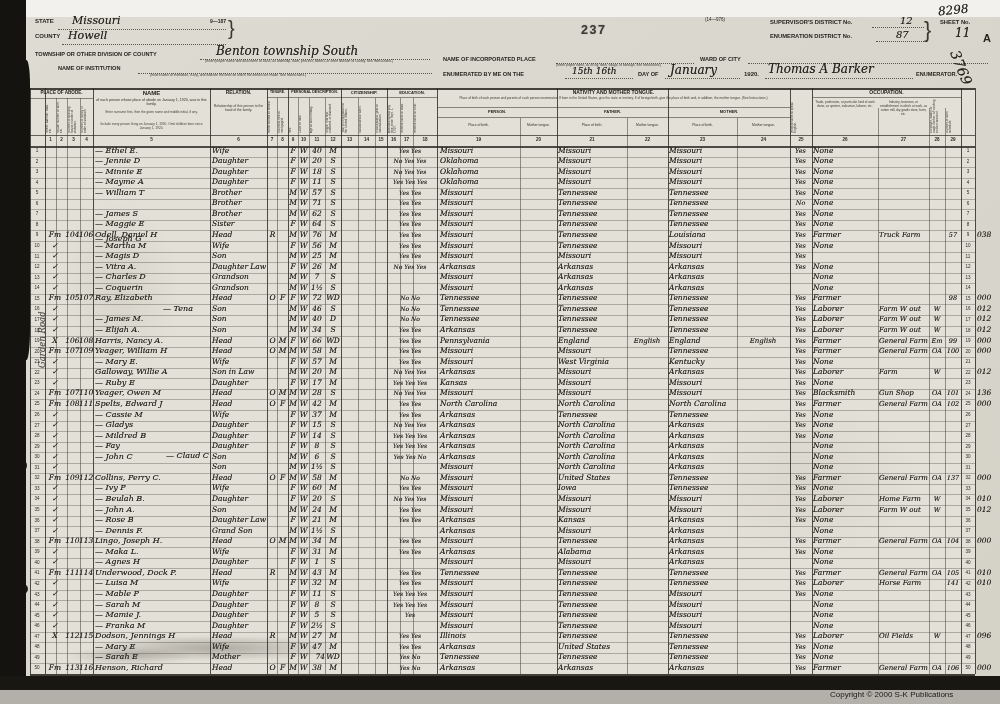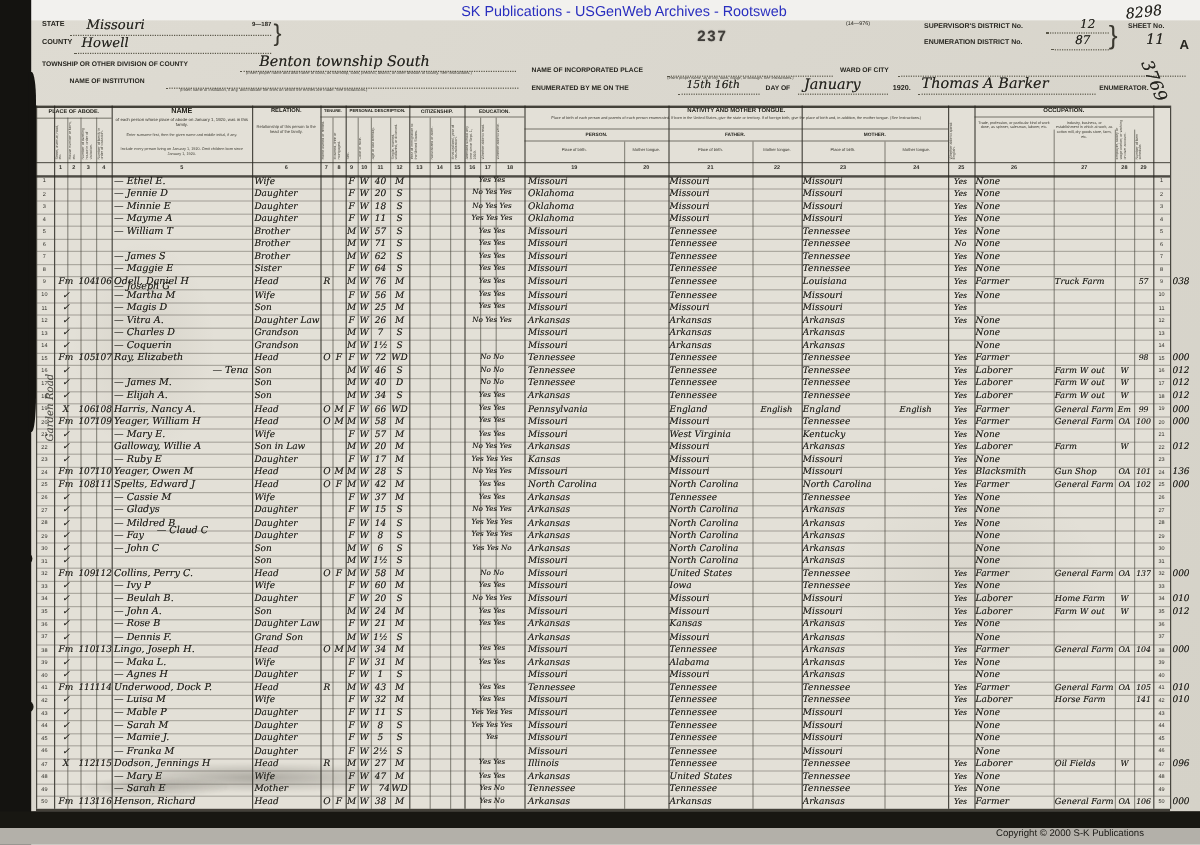--- a/index.html
+++ b/index.html
@@ -13,21 +13,20 @@
   .tiny{color:#3c3a32;line-height:1.15;}
   .vert{writing-mode:vertical-rl;transform:rotate(180deg);font-size:3.1px;color:#45433a;
         overflow:hidden;line-height:1.05;}
   .stain{position:absolute;border-radius:50%;pointer-events:none;}
 </style>
 </head>
 <body>
 <div id="page">
 
 <div class="abs" style="left:0;top:0;width:1000px;height:17px;background:#f2f1ee;"></div>
-<div class="abs print" style="left:370px;top:2px;width:300px;text-align:center;font-size:12px;color:#2a2fbf;">SK Publications - USGenWeb Archives - Rootsweb</div>
 
 <div class="abs" style="left:24px;top:17px;width:976px;height:660px;
             background:linear-gradient(135deg,#dedbd2 0%,#dad7ce 40%,#d5d2c8 100%);"></div>
 <div class="abs" style="left:30px;top:88px;width:945px;height:586px;background:#e3e0d7;"></div>
 
 <div class="stain" style="left:60px;top:200px;width:120px;height:180px;background:radial-gradient(ellipse at center,rgba(110,104,88,.10),transparent 70%);"></div>
 <div class="stain" style="left:700px;top:400px;width:220px;height:160px;background:radial-gradient(ellipse at center,rgba(110,104,88,.08),transparent 70%);"></div>
 <div class="stain" style="left:95px;top:636px;width:240px;height:24px;border-radius:40%;background:radial-gradient(ellipse at center,rgba(35,32,27,.28),transparent 75%);filter:blur(1px);"></div>
 <div class="stain" style="left:70px;top:648px;width:120px;height:16px;border-radius:40%;background:radial-gradient(ellipse at center,rgba(35,32,27,.22),transparent 75%);filter:blur(1px);"></div>
 <div class="stain" style="left:12px;top:224px;width:13px;height:13px;background:#181712;"></div>
@@ -480,21 +479,21 @@
       <div class=" abs hw" style="left: 440px; top: 292.34px; width: 78px; font-size: 7.5px; line-height: 12.56px; text-align: left;">Tennessee</div>
       <div class=" abs hw" style="left: 558px; top: 292.34px; width: 68px; font-size: 7.5px; line-height: 12.56px; text-align: left;">Tennessee</div>
       <div class=" abs hw" style="left: 669px; top: 292.34px; width: 67px; font-size: 7.5px; line-height: 12.56px; text-align: left;">Tennessee</div>
       <div class=" abs hw" style="left: 790px; top: 292.34px; width: 21px; font-size: 6.5px; line-height: 12.56px; text-align: center;">Yes</div>
       <div class=" abs hw" style="left: 813px; top: 292.34px; width: 64px; font-size: 7.5px; line-height: 12.56px; text-align: left;">Farmer</div>
       <div class=" abs hw" style="left: 945px; top: 292.34px; width: 16px; font-size: 6.5px; line-height: 12.56px; text-align: center;">98</div>
       <div class=" abs hw" style="left: 977px; top: 292.34px; width: 22px; font-size: 7.5px; line-height: 12.56px; text-align: left;">000</div>
       <div class=" abs" style="left: 30px; top: 304.4px; width: 14px; font-size: 4.6px; text-align: center; line-height: 10.56px; color: rgb(44, 43, 37); font-family: &quot;Liberation Sans&quot;, sans-serif;">16</div>
       <div class=" abs" style="left: 961px; top: 304.4px; width: 14px; font-size: 4.6px; text-align: center; line-height: 10.56px; color: rgb(44, 43, 37); font-family: &quot;Liberation Sans&quot;, sans-serif;">16</div>
       <div class=" abs hw" style="left: 44px; top: 302.9px; width: 22px; font-size: 7.5px; line-height: 12.56px; text-align: center;">✓</div>
-      <div class=" abs hw" style="left: 95px; top: 302.9px; width: 98px; font-size: 8px; line-height: 12.56px; text-align: center; padding-left: 48px;">— Tena</div>
+      <div class=" abs hw" style="left: 95px; top: 302.9px; width: 98px; font-size: 8px; line-height: 12.56px; text-align: right;">— Tena</div>
       <div class=" abs hw" style="left: 212px; top: 302.9px; width: 54px; font-size: 7.5px; line-height: 12.56px; text-align: left;">Son</div>
       <div class=" abs hw" style="left: 288px; top: 302.9px; width: 10px; font-size: 7.5px; line-height: 12.56px; text-align: center;">M</div>
       <div class=" abs hw" style="left: 298px; top: 302.9px; width: 11px; font-size: 7.5px; line-height: 12.56px; text-align: center;">W</div>
       <div class=" abs hw" style="left: 309px; top: 302.9px; width: 16px; font-size: 7.5px; line-height: 12.56px; text-align: center;">46</div>
       <div class=" abs hw" style="left: 325px; top: 302.9px; width: 16px; font-size: 7.5px; line-height: 12.56px; text-align: center;">S</div>
       <div class=" abs hw" style="left: 383px; top: 302.9px; width: 54px; font-size: 6px; line-height: 12.56px; text-align: center;">No No</div>
       <div class=" abs hw" style="left: 440px; top: 302.9px; width: 78px; font-size: 7.5px; line-height: 12.56px; text-align: left;">Tennessee</div>
       <div class=" abs hw" style="left: 558px; top: 302.9px; width: 68px; font-size: 7.5px; line-height: 12.56px; text-align: left;">Tennessee</div>
       <div class=" abs hw" style="left: 669px; top: 302.9px; width: 67px; font-size: 7.5px; line-height: 12.56px; text-align: left;">Tennessee</div>
       <div class=" abs hw" style="left: 790px; top: 302.9px; width: 21px; font-size: 6.5px; line-height: 12.56px; text-align: center;">Yes</div>
@@ -749,21 +748,21 @@
       <div class=" abs hw" style="left: 309px; top: 450.74px; width: 16px; font-size: 7.5px; line-height: 12.56px; text-align: center;">6</div>
       <div class=" abs hw" style="left: 325px; top: 450.74px; width: 16px; font-size: 7.5px; line-height: 12.56px; text-align: center;">S</div>
       <div class=" abs hw" style="left: 383px; top: 450.74px; width: 54px; font-size: 6px; line-height: 12.56px; text-align: center;">Yes Yes No</div>
       <div class=" abs hw" style="left: 440px; top: 450.74px; width: 78px; font-size: 7.5px; line-height: 12.56px; text-align: left;">Arkansas</div>
       <div class=" abs hw" style="left: 558px; top: 450.74px; width: 68px; font-size: 7.5px; line-height: 12.56px; text-align: left;">North Carolina</div>
       <div class=" abs hw" style="left: 669px; top: 450.74px; width: 67px; font-size: 7.5px; line-height: 12.56px; text-align: left;">Arkansas</div>
       <div class=" abs hw" style="left: 813px; top: 450.74px; width: 64px; font-size: 7.5px; line-height: 12.56px; text-align: left;">None</div>
       <div class=" abs" style="left: 30px; top: 462.8px; width: 14px; font-size: 4.6px; text-align: center; line-height: 10.56px; color: rgb(44, 43, 37); font-family: &quot;Liberation Sans&quot;, sans-serif;">31</div>
       <div class=" abs" style="left: 961px; top: 462.8px; width: 14px; font-size: 4.6px; text-align: center; line-height: 10.56px; color: rgb(44, 43, 37); font-family: &quot;Liberation Sans&quot;, sans-serif;">31</div>
       <div class=" abs hw" style="left: 44px; top: 461.3px; width: 22px; font-size: 7.5px; line-height: 12.56px; text-align: center;">✓</div>
-      <div class=" abs hw" style="left: 95px; top: 436px; width: 114px; font-size: 8px; line-height: 12.56px; text-align: center;">— Claud C</div>
+      <div class=" abs hw" style="left: 95px; top: 450px; width: 114px; font-size: 8px; line-height: 12.56px; text-align: right;">— Claud C</div>
       <div class=" abs hw" style="left: 212px; top: 461.3px; width: 54px; font-size: 7.5px; line-height: 12.56px; text-align: left;">Son</div>
       <div class=" abs hw" style="left: 288px; top: 461.3px; width: 10px; font-size: 7.5px; line-height: 12.56px; text-align: center;">M</div>
       <div class=" abs hw" style="left: 298px; top: 461.3px; width: 11px; font-size: 7.5px; line-height: 12.56px; text-align: center;">W</div>
       <div class=" abs hw" style="left: 309px; top: 461.3px; width: 16px; font-size: 7.5px; line-height: 12.56px; text-align: center;">1½</div>
       <div class=" abs hw" style="left: 325px; top: 461.3px; width: 16px; font-size: 7.5px; line-height: 12.56px; text-align: center;">S</div>
       <div class=" abs hw" style="left: 440px; top: 461.3px; width: 78px; font-size: 7.5px; line-height: 12.56px; text-align: left;">Missouri</div>
       <div class=" abs hw" style="left: 558px; top: 461.3px; width: 68px; font-size: 7.5px; line-height: 12.56px; text-align: left;">North Carolina</div>
       <div class=" abs hw" style="left: 669px; top: 461.3px; width: 67px; font-size: 7.5px; line-height: 12.56px; text-align: left;">Arkansas</div>
       <div class=" abs hw" style="left: 813px; top: 461.3px; width: 64px; font-size: 7.5px; line-height: 12.56px; text-align: left;">None</div>
       <div class=" abs" style="left: 30px; top: 473.36px; width: 14px; font-size: 4.6px; text-align: center; line-height: 10.56px; color: rgb(44, 43, 37); font-family: &quot;Liberation Sans&quot;, sans-serif;">32</div>

